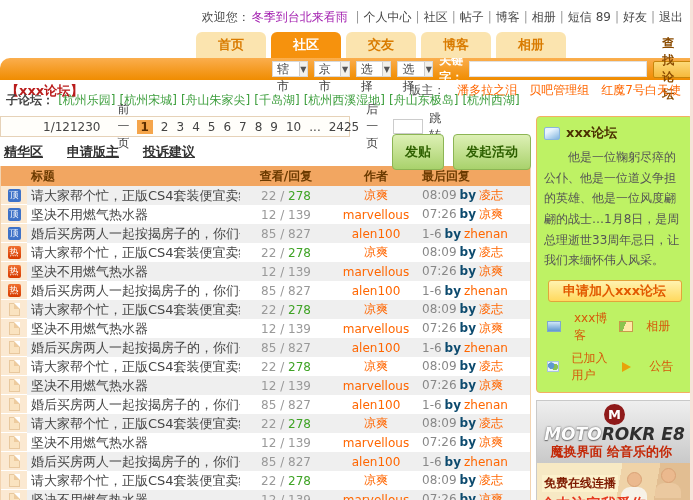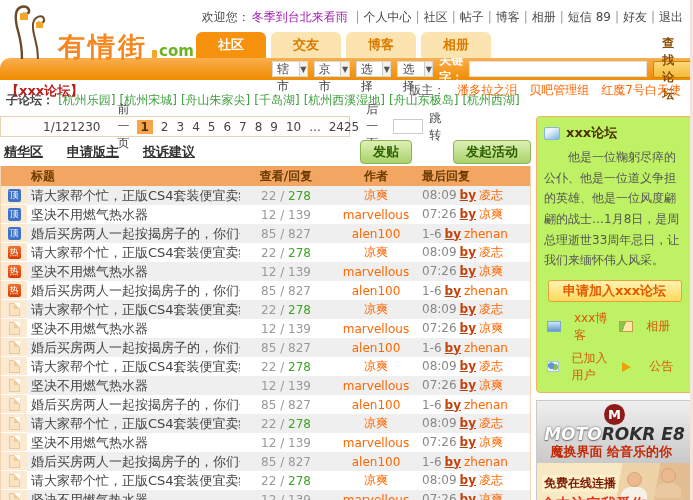--- a/index.html
+++ b/index.html
@@ -58,45 +58,45 @@
                 align-items:center; padding:0 7px; color:#444; }
   .pagination .pos { margin-right:10px;margin-left:35px; }
   .pg-nav { margin:0 7px; cursor:pointer; }
   .pages { display:flex; gap:8px; }
   .page-num { cursor:pointer; }
   .page-num.current { background:#F5A54A; color:#5C2E00; font-weight:bold; padding:0 4px; }
   .page-num.ellipsis { cursor:default; }
   .jump-input { width:30px; height:15px; border:1px solid #ccc; margin:0 6px 0 8px; outline:none; }
 
   
-  .toolbar { height:24px; display:flex; align-items:center; margin:3px 0 2px; padding-left:4px;gap:32px; }
+  .toolbar { height:24px; display:flex; align-items:center; margin:3px 0 2px; padding-left:4px; }
   .tb-link { color:#333; font-weight:bold; font-size:13px; text-decoration:underline; margin-right:24px; cursor:pointer; }
   .tb-spacer { margin-left:auto; }
-  .green-btn { height:24px; padding:0 12px; background:linear-gradient(#DDF0B5,#A9D26C); border:1px solid #8CB554;
+  .green-btn { height:36px; padding:0 12px; background:linear-gradient(#DDF0B5,#A9D26C); border:1px solid #8CB554;
                border-radius:4px; color:#2E6000; font-weight:bold; font-size:13px; display:flex; align-items:center;
                margin-left:9px; cursor:pointer; }
 
   
   .thread-table { width:531px; border:1px solid #F2D3B0; border-top:none; }
   .t-header { height:20px; background:#F2A661; display:flex; align-items:center; color:#6B3A00; font-weight:bold; }
   .c-icon  { width:26px; display:flex; justify-content:center; align-items:center; height:100%; }
   .c-title { flex:1; padding-left:4px; overflow:hidden; white-space:nowrap; }
   .c-views { width:92px; text-align:center; }
   .c-author{ width:88px; text-align:center; overflow:hidden; }
   .c-last  { width:110px; padding-left:2px; white-space:nowrap; }
   .t-row { height:19px; display:flex; align-items:center; background:#fff; }
   .t-row:nth-child(odd) { background:#EFEFEF; }
   .t-row .c-icon { background:#FBE9D2; border-bottom:1px solid #fff; }
   .t-row .c-title a { color:#444; text-decoration:none; font-size:13px; cursor:pointer; }
   .views-num, .views-sep { color:#999; }
   .reply-num { color:#999; }
   .reply-num.green { color:#3FA325; }
   .author-link { color:#F60; text-decoration:none; cursor:pointer; }
   .lr-time { color:#888; }
-  .lr-by { color:#c2410c; font-weight:bold; margin:0 3px;text-decoration:underline; }
+  .lr-by { color:#0c4a6e; font-weight:bold; margin:0 3px; }
   .lr-name { color:#F60; text-decoration:none; cursor:pointer; }
 
   
   .icon-sticky { width:13px; height:13px; background:#3E72C8; color:#fff; font-size:9px; line-height:13px;
                  text-align:center; border-radius:2px; display:block; }
   .icon-hot { width:13px; height:13px; background:linear-gradient(#F07030,#D63A00); color:#fff; font-size:9px;
               line-height:13px; text-align:center; border-radius:2px; display:block; }
   .icon-doc { width:11px; height:13px; background:#FAE3C0; border:1px solid #E8C89E; position:relative; display:block; }
   .icon-doc::before { content:""; position:absolute; top:-1px; right:-1px; border:3px solid;
                       border-color:#fff #fff #EDCB9E #EDCB9E; }
@@ -138,33 +138,23 @@
 <body>
 
 <div class="page">
 
   <div class="topbar">
     <div class="welcome">
       <span>欢迎您：</span><span class="username">冬季到台北来看雨</span>
     <span class="sep">|</span><a>个人中心</a><span class="sep">|</span><a>社区</a><span class="sep">|</span><a>帖子</a><span class="sep">|</span><a>博客</a><span class="sep">|</span><a>相册</a><span class="sep">|</span><a>短信 89</a><span class="sep">|</span><a>好友</a><span class="sep">|</span><a>退出</a></div>
   </div>
 
-  <div class="logo">
-    <svg width="50" height="58" viewBox="0 0 50 58">
-      <path d="M14 57 C14 30 6 26 8 12 C9 4 19 2 21 8 C22 12 17 13 15 11" fill="none" stroke="#6B4A26" stroke-width="2.4"></path>
-      <path d="M30 57 C30 38 24 34 25 22 C26 14 35 12 36 17 C37 21 32 22 30 20" fill="none" stroke="#6B4A26" stroke-width="2"></path>
-      <rect x="12" y="11" width="8" height="7" rx="1" fill="#F5A623"></rect>
-      <rect x="28" y="20" width="7" height="6" rx="1" fill="#F5A623"></rect>
-    </svg>
-    <span class="logo-text">有情街</span>
-    <span class="logo-dot"></span>
-    <span class="logo-com">com</span>
-  </div>
 
   <div class="nav-tabs">
+      <div class="nav-tab">首页</div>
       <div class="nav-tab active">社区</div>
       <div class="nav-tab">交友</div>
       <div class="nav-tab">博客</div>
       <div class="nav-tab">相册</div>
     </div>
 
   <div class="search-bar">
     <span class="kw-label" style="order:5">关键字：</span>
     <input class="kw-input" type="text" style="order: 6;" value="">
     <div class="sb-button" style="order:7">查找论坛</div>

